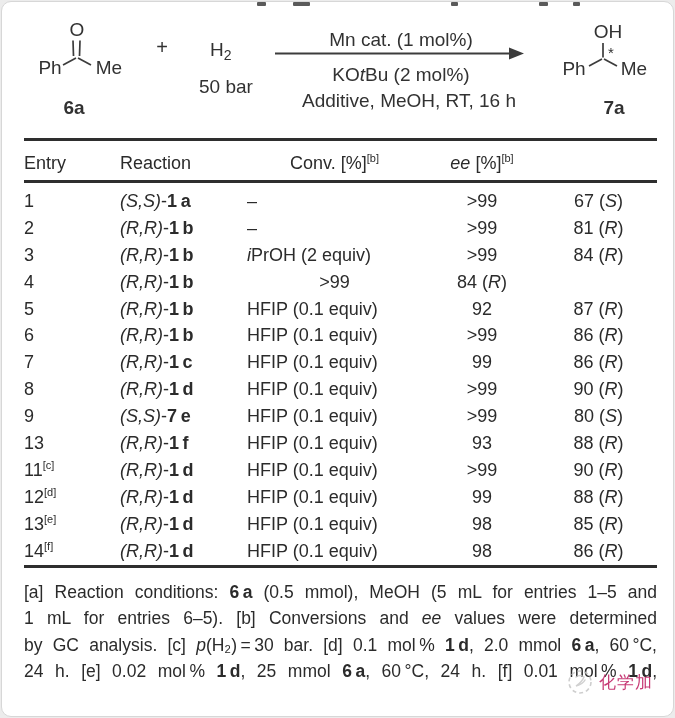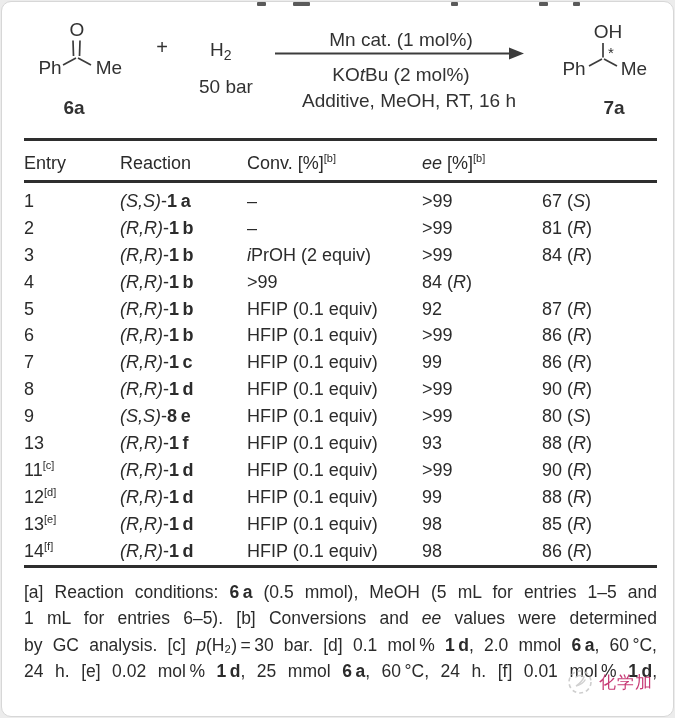--- a/index.html
+++ b/index.html
@@ -20,21 +20,21 @@
   .rule{position:absolute;left:22px;width:633px;background:#2e2e2e;}
   .rule-top{top:136px;height:3px;}
   .rule-mid{top:178px;height:2.5px;}
   .rule-bottom{top:563px;height:2.5px;}
   .thead{position:absolute;left:22px;top:148px;width:631px;height:26px;}
   .trows{position:absolute;left:22px;top:186px;width:631px;}
   .thead,.trow{display:grid;grid-template-columns:96px 127px 175px 120px 113px;align-items:center;}
   .trow{height:26.9px;}
   .thead{font-size:18px;}
   .trow{font-size:18px;}
-  .col-conv,.col-ee{text-align:left;}
+  .col-conv,.col-ee{text-align:center;}
   sup{font-size:11px;}
   .c i{font-style:italic;}
   .c b{font-weight:bold;}
 
   
   .fnotes{position:absolute;left:22px;top:577px;width:633px;font-size:17.5px;line-height:26.3px;}
   .fline{white-space:normal;}
   .fline.just{text-align:justify;text-align-last:justify;}
   .fline b{font-weight:bold;}
   .fline i{font-style:italic;}
@@ -153,21 +153,21 @@
       </div>
       <div class="trow">
         <span class="c col-entry">8</span>
         <span class="c col-cat"><i>(R,R)</i>-<b>1 d</b></span>
         <span class="c col-add">HFIP (0.1 equiv)</span>
         <span class="c col-conv">&gt;99</span>
         <span class="c col-ee">90 (<i>R</i>)</span>
       </div>
       <div class="trow">
         <span class="c col-entry">9</span>
-        <span class="c col-cat"><i>(S,S)</i>-<b>8 e</b></span>
+        <span class="c col-cat"><i>(S,S)</i>-<b>7 e</b></span>
         <span class="c col-add">HFIP (0.1 equiv)</span>
         <span class="c col-conv">&gt;99</span>
         <span class="c col-ee">80 (<i>S</i>)</span>
       </div>
       <div class="trow">
         <span class="c col-entry">13</span>
         <span class="c col-cat"><i>(R,R)</i>-<b>1 f</b></span>
         <span class="c col-add">HFIP (0.1 equiv)</span>
         <span class="c col-conv">93</span>
         <span class="c col-ee">88 (<i>R</i>)</span>

